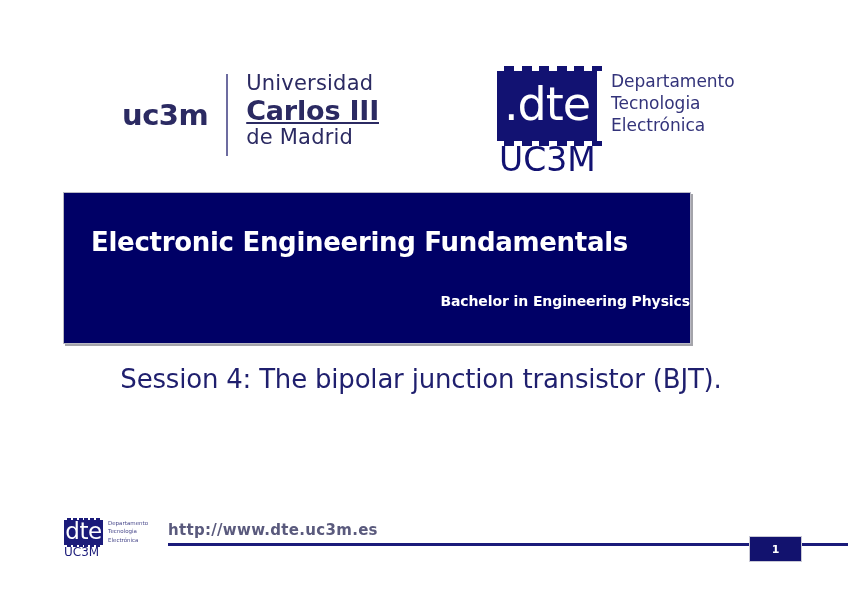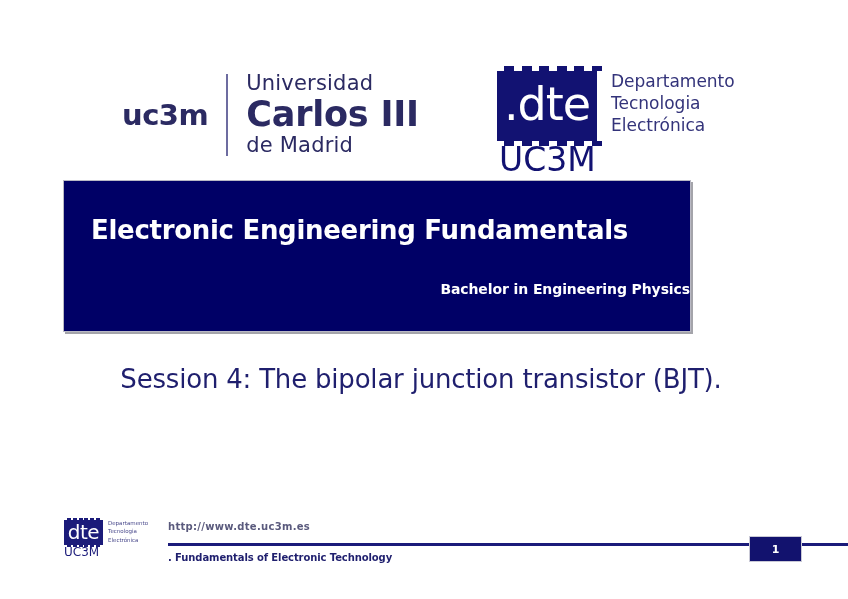--- a/index.html
+++ b/index.html
@@ -64,24 +64,25 @@
     color: #2b2a62;
   }
   .uc3m-l1 {
     font-family: "DejaVu Sans", sans-serif;
     font-size: 21px;
     font-weight: 400;
     letter-spacing: 0.2px;
   }
   .uc3m-l2 {
     font-family: "DejaVu Sans", sans-serif;
-    font-size: 35px;
+    font-size: 27px;
     font-weight: 700;
     letter-spacing: -0.2px;
     margin: 1px 0;
+    text-decoration: underline;
   }
   .uc3m-l3 {
     font-family: "DejaVu Sans", sans-serif;
     font-size: 21px;
     font-weight: 400;
     letter-spacing: 0.2px;
   }
 
   
   .dte-lockup {
@@ -147,21 +148,21 @@
     letter-spacing: 0px;
     margin-top: 2px;
     margin-left: 2px;
     line-height: 1;
   }
 
   
   .title-band-wrap {
     position: absolute;
     left: 63px;
-    top: 180px;
+    top: 192px;
     width: 628px;
     height: 152px;
   }
   .title-band {
     position: absolute;
     inset: 0;
     background: #000066;
     border: 1px solid #b9b9c4;
     box-shadow: 2px 2px 0 rgba(90,90,100,0.55);
     box-sizing: border-box;
@@ -237,21 +238,21 @@
   .f-pins.top { top: -2px; }
   .f-pins.bottom { bottom: -2px; }
   .f-pins i { display: block; width: 4px; height: 2px; background: #1b1b7a; }
   .f-chip-text {
     position: absolute;
     inset: 0;
     display: flex;
     align-items: center;
     justify-content: center;
     font-family: "DejaVu Sans", sans-serif;
-    font-size: 20px;
+    font-size: 23px;
     color: #ffffff;
     letter-spacing: -0.5px;
     line-height: 1;
     padding-bottom: 2px;
   }
   .f-dept {
     margin-left: 5px;
     font-family: "DejaVu Sans", sans-serif;
     font-size: 5.5px;
     line-height: 1.5;
@@ -264,21 +265,21 @@
     color: #1b1b7a;
     line-height: 1;
     margin-top: 1px;
   }
 
   .footer-url {
     position: absolute;
     left: 168px;
     top: 13px;
     font-family: "DejaVu Sans", sans-serif;
-    font-size: 10px;
+    font-size: 15px;
     font-weight: 700;
     color: #5a5a7d;
     letter-spacing: 0.3px;
   }
   .footer-rule {
     position: absolute;
     left: 168px;
     top: 35px;
     width: 680px;
     height: 3px;
@@ -399,18 +400,17 @@
           <div>Electrónica</div>
         </div>
       </div>
       <div class="f-uc3m">UC3M</div>
     </div>
 
     <div class="footer-url">http://www.dte.uc3m.es</div>
 
     <div class="footer-rule"></div>
 
-    <div class="footer-course">. Fundamentals of Electronic Technology</div>
   </div>
 
   <div class="page-badge">1</div>
 
 </div>
 
 </body></html>

